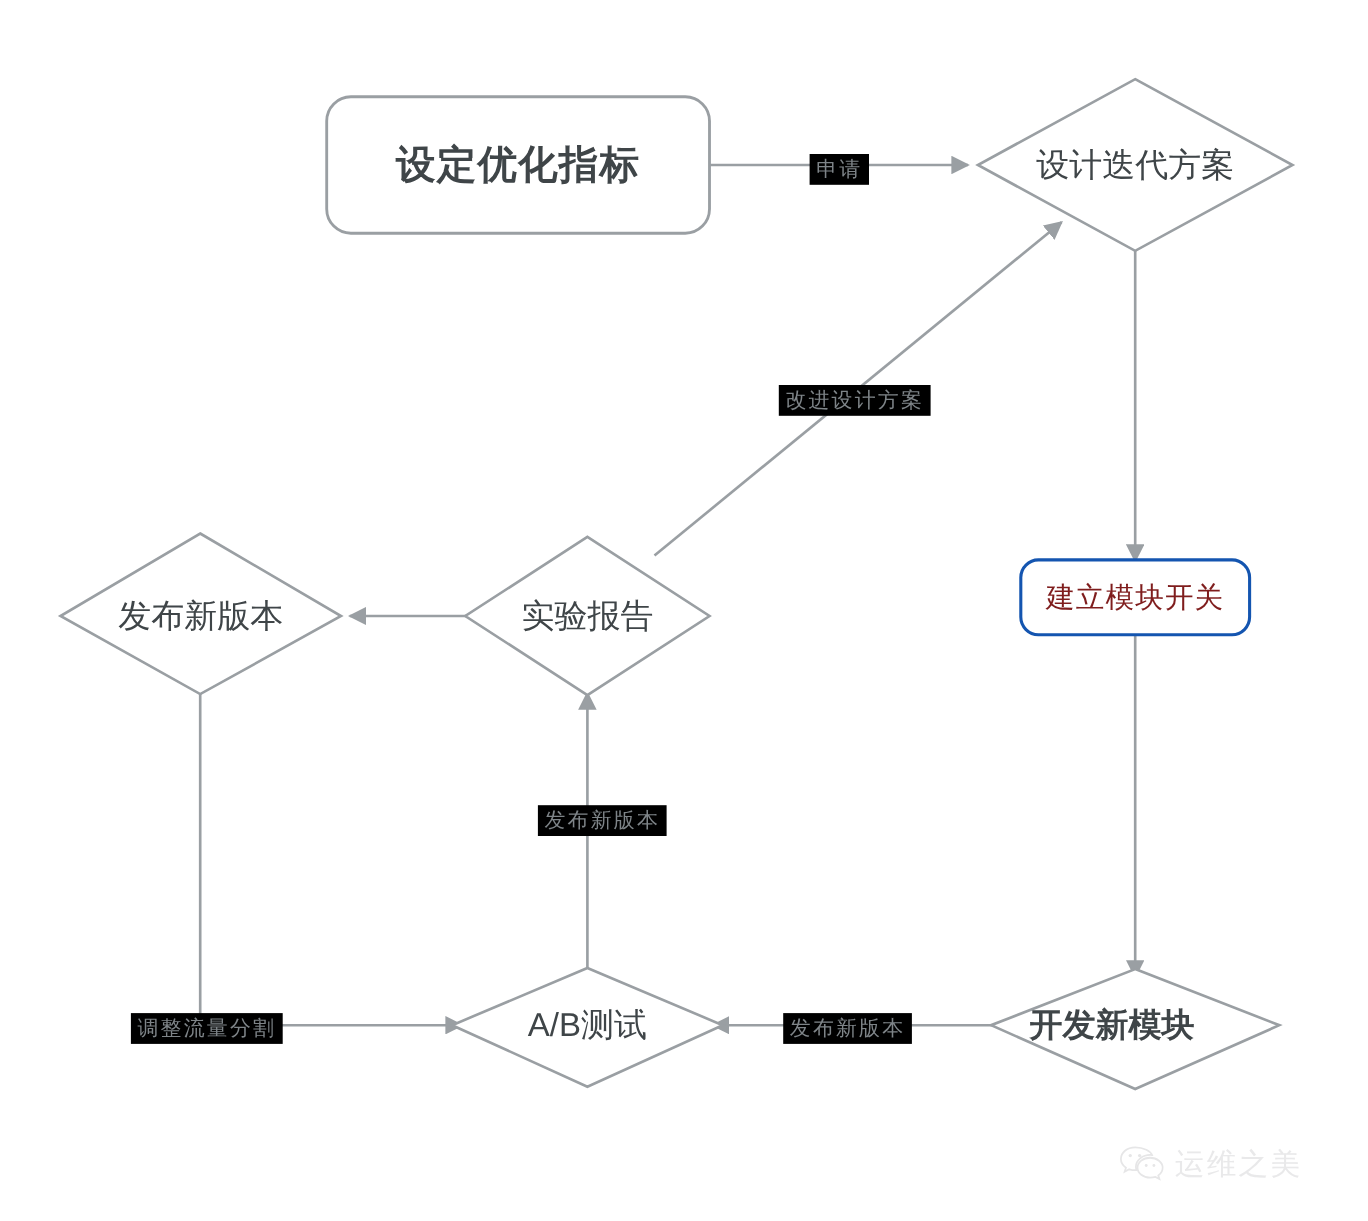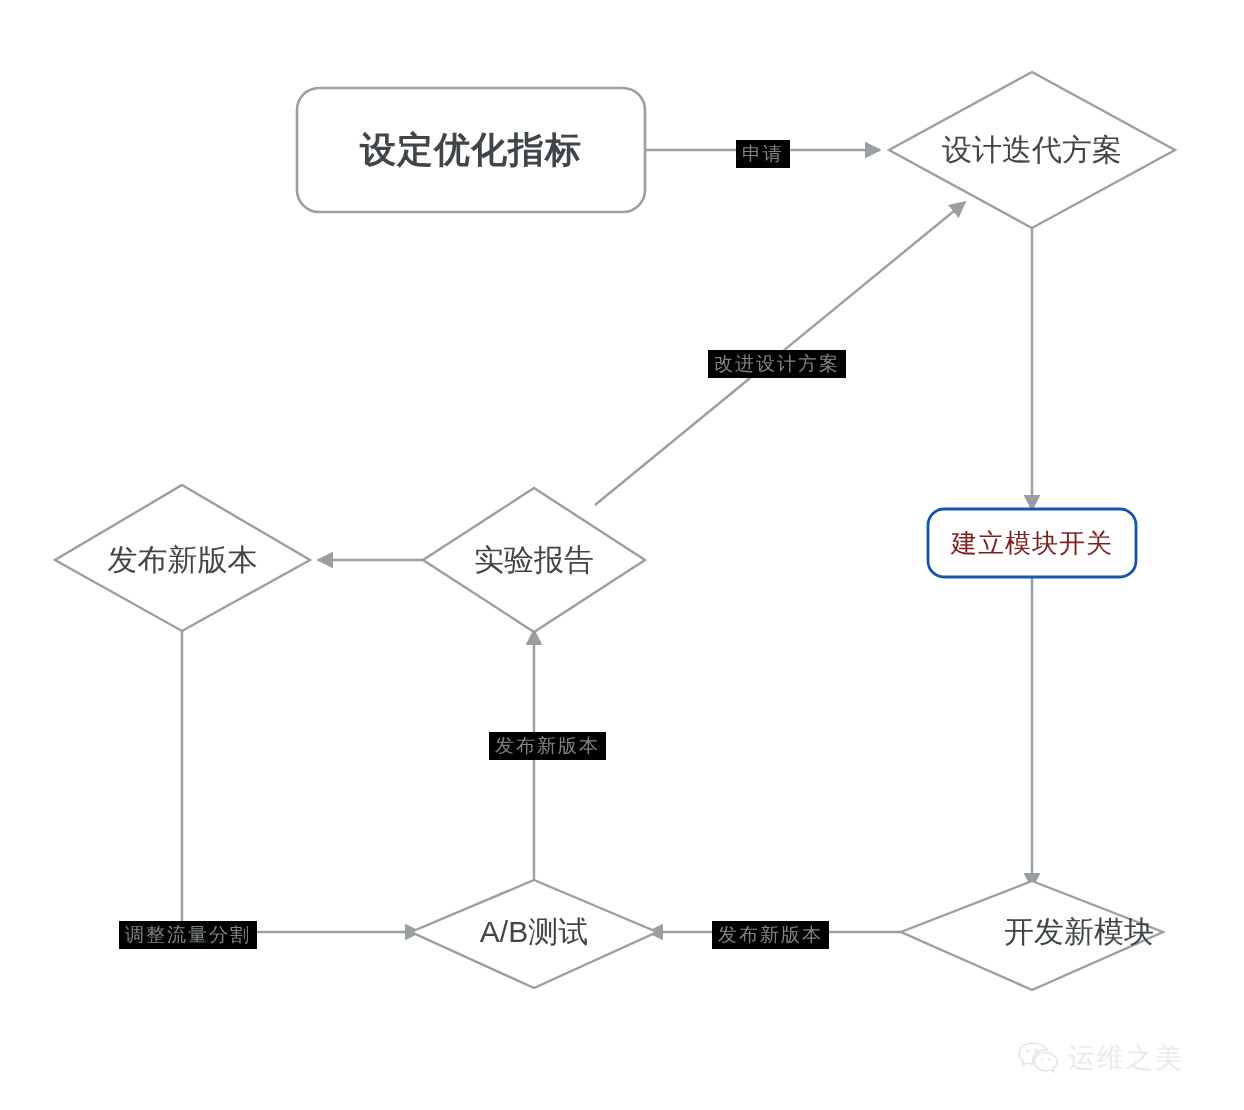--- a/index.html
+++ b/index.html
@@ -118,21 +118,21 @@
 
     <polygon points="182,485 310,560 182,631 55,560" fill="#ffffff" stroke="#9a9fa3" stroke-width="2.4"></polygon>
   </svg>
 
   <div class="node-label rounded-text" style="left:297px; top:88px; width:348px; height:124px;">设定优化指标</div>
 
   <div class="node-label diamond-text" style="left:889px; top:118px; width:286px; height:64px;">设计迭代方案</div>
 
   <div class="node-label blue-text" style="left:928px; top:509px; width:208px; height:68px;">建立模块开关</div>
 
-  <div class="node-label diamond-text" style="left:948px; top:902px; width:262px; height:60px;">开发新模块</div>
+  <div class="node-label diamond-text" style="left:880px; top:902px; width:262px; height:60px;font-weight:bold;">开发新模块</div>
 
   <div class="node-label diamond-text" style="left:423px; top:530px; width:222px; height:60px;">实验报告</div>
 
   <div class="node-label diamond-text" style="left:411px; top:902px; width:246px; height:60px;">A/B测试</div>
 
   <div class="node-label diamond-text" style="left:55px; top:530px; width:255px; height:60px;">发布新版本</div>
 
   <div class="edge-label" style="left:736px; top:140px;">申请</div>
 
   <div class="edge-label" style="left:708px; top:350px;">改进设计方案</div>

